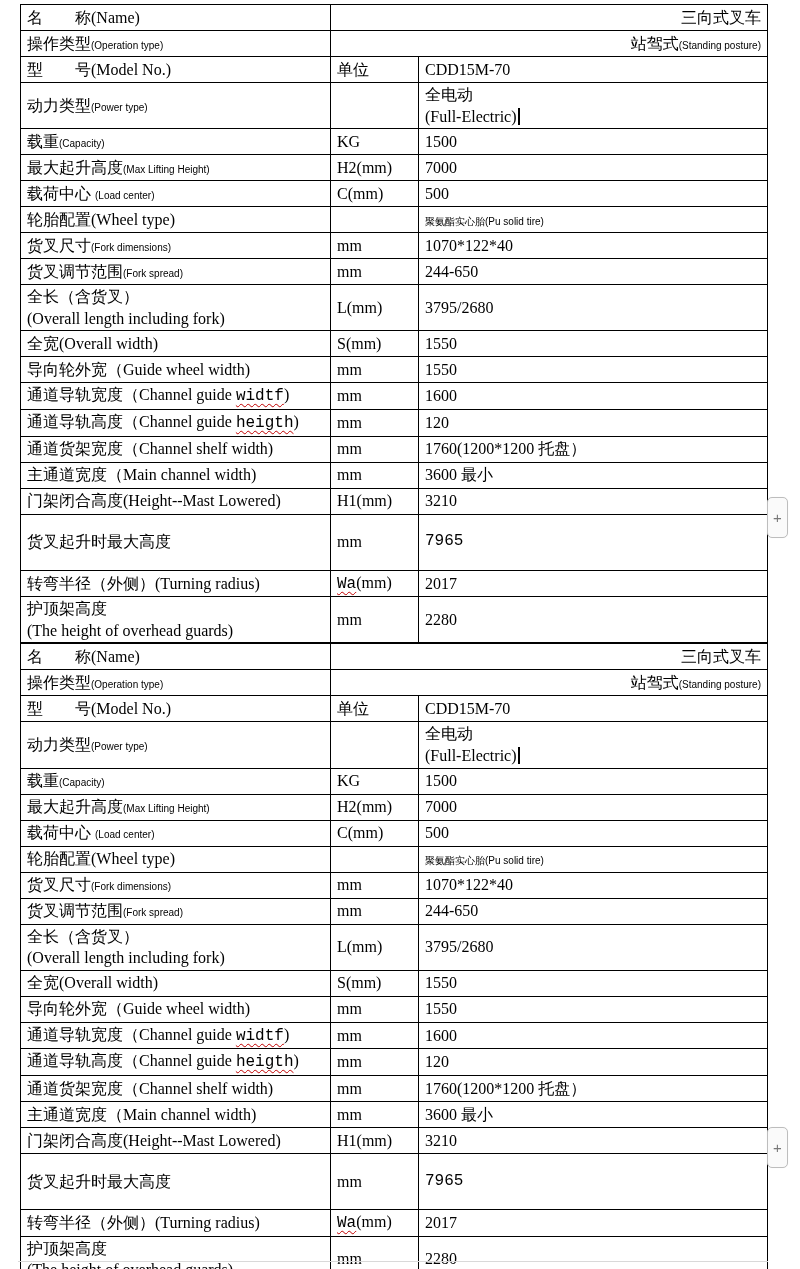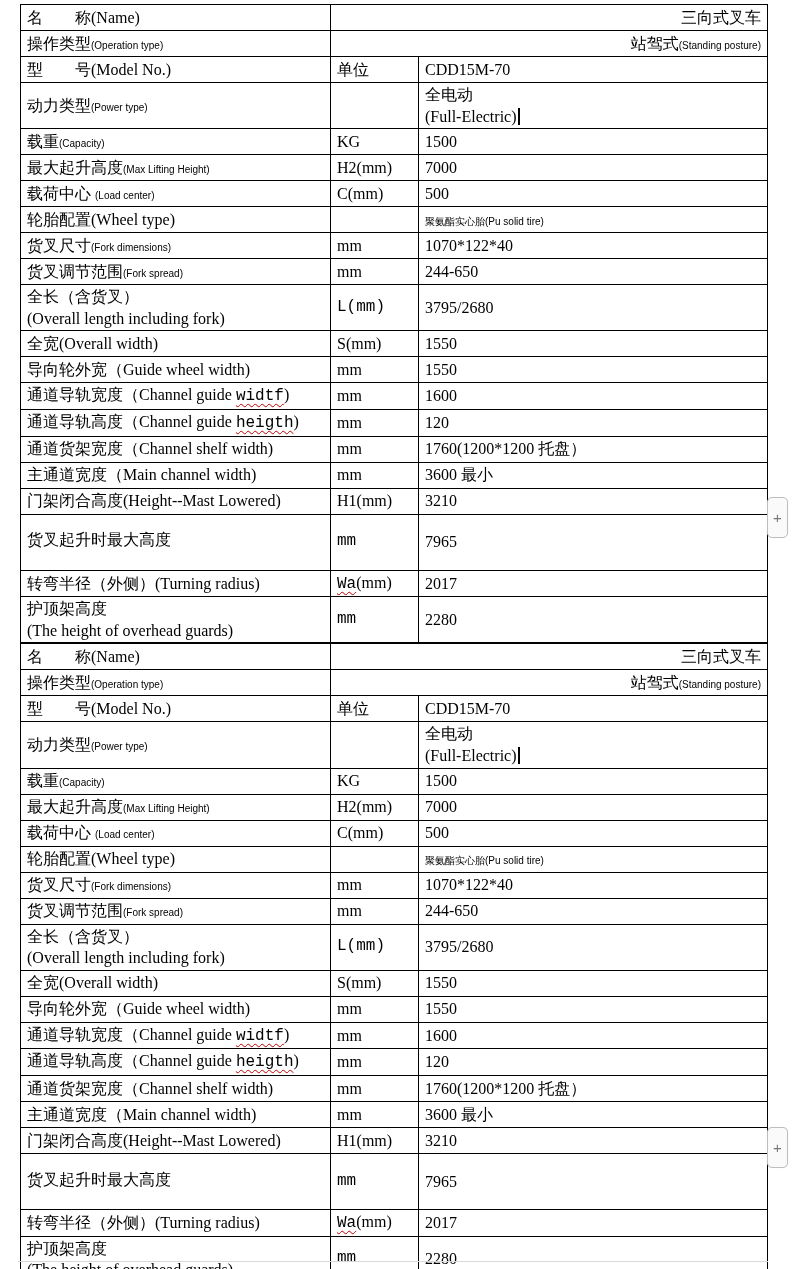--- a/index.html
+++ b/index.html
@@ -19,22 +19,22 @@
   col.c-name{width:310px;}
   col.c-unit{width:88px;}
   col.c-value{width:349px;}
   tr.normal{height:26px;}
   tr.double{height:38px;}
   tr.tall{height:56px;}
   td.name{padding-left:8px;}
   td.unit{text-align:left;font-size:15px;padding:1px 2px;}
   td.value{padding-left:9px;}
   td.merged{text-align:right;}
-  td.vtop{vertical-align:top;padding-top:2px;font-family:Liberation Mono, monospace;}
-  td.vbottom{vertical-align:bottom;padding-bottom:6px;}
+  td.vtop{vertical-align:top;padding-top:2px;}
+  td.vbottom{vertical-align:bottom;padding-bottom:6px;font-family:Liberation Mono, monospace;}
   .sans{
     font-family:"Liberation Sans","DejaVu Sans",sans-serif;
     font-size:10px;
   }
   .sq{
     text-decoration:underline;
     text-decoration-style:wavy;
     text-decoration-color:#c00000;
     text-decoration-thickness:1px;
     text-underline-offset:3px;

